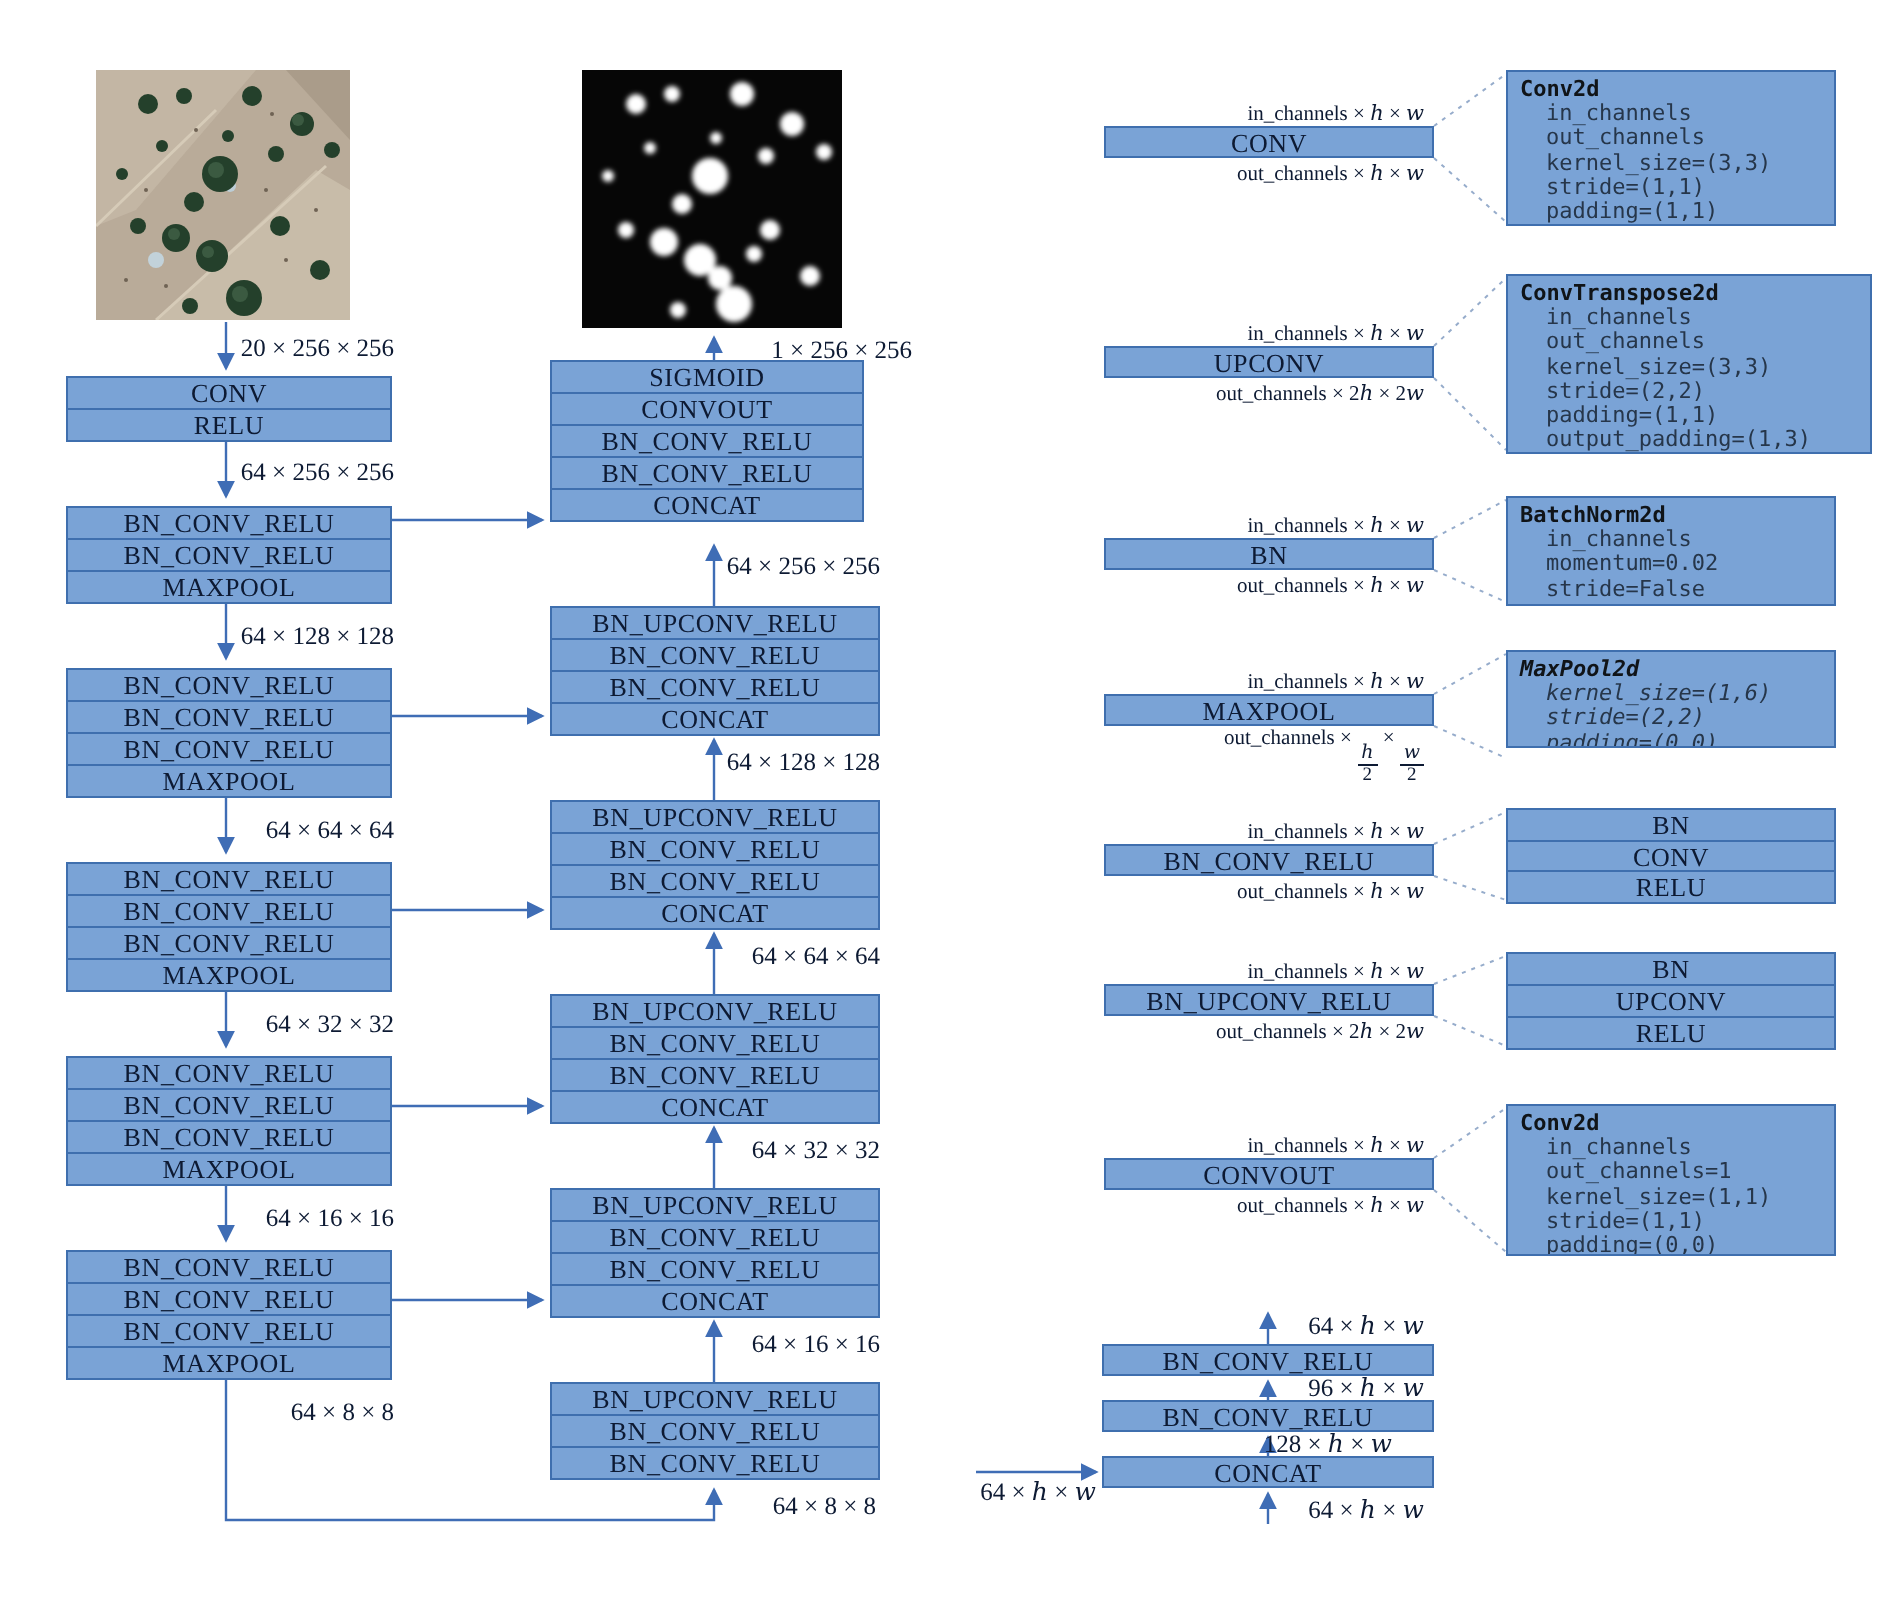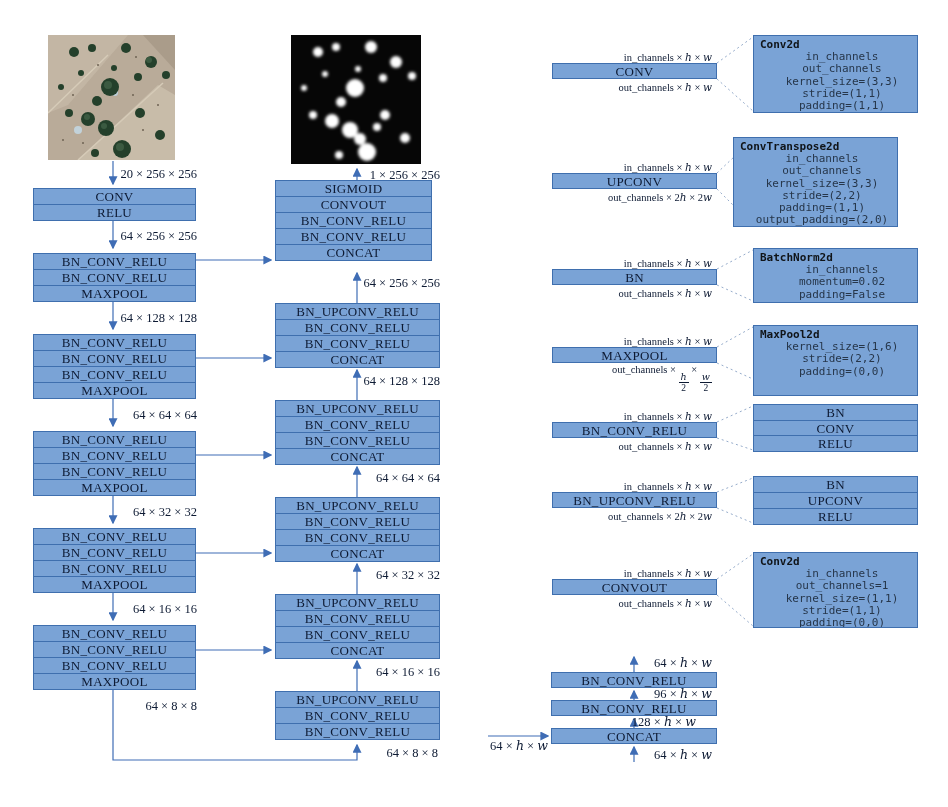--- a/index.html
+++ b/index.html
@@ -16,21 +16,21 @@
   .dim i, .dimsm i{font-family:"DejaVu Serif",serif;font-style:italic;}
   .dimsm{position:absolute;font:10.5px "Liberation Serif",serif;color:var(--text);
          white-space:nowrap;text-align:center;}
   .frac{display:inline-flex;flex-direction:column;align-items:center;vertical-align:-7px;
         font-size:9.5px;line-height:1.1;}
   .frac>span:first-child{border-bottom:1px solid currentColor;padding:0 2px;}
   .descbox{position:absolute;background:var(--fill);border:1px solid var(--border);
            box-sizing:border-box;font:11px/12.2px "DejaVu Sans Mono",monospace;
            color:#26364a;padding:3px 6px;overflow:hidden;}
   .descbox .t{font-weight:bold;color:#101418;}
-  .descbox .l{padding-left:13px;white-space:pre;text-align:center;}
+  .descbox .l{padding-left:13px;white-space:pre;}
   .imgbox{position:absolute;}
 </style>
 </head>
 <body>
 
 <div id="canvas">
 
   <div class="imgbox" style="left:48px;top:35px;width:127px;height:125px;">
     <svg width="127" height="125" viewBox="0 0 127 125">
       <rect width="127" height="125" fill="#b9ab99"></rect>
@@ -203,21 +203,21 @@
   <div class="dim" style="right:751px;top:602px;">64 × 16 × 16</div>
 
   <div class="block" style="left:33px;top:625px;width:163px;height:65px;">
     <div class="row">BN_CONV_RELU</div>
     <div class="row">BN_CONV_RELU</div>
     <div class="row">BN_CONV_RELU</div>
     <div class="row">MAXPOOL</div>
   </div>
   <div class="dim" style="right:751px;top:699px;">64 × 8 × 8</div>
 
-  <div class="dim" style="right:508px;top:168px;">1 × 256 × 256</div>
+  <div class="dim" style="right:492px;top:168px;">1 × 256 × 256</div>
 
   <div class="block" style="left:275px;top:180px;width:157px;height:81px;">
     <div class="row">SIGMOID</div>
     <div class="row">CONVOUT</div>
     <div class="row">BN_CONV_RELU</div>
     <div class="row">BN_CONV_RELU</div>
     <div class="row">CONCAT</div>
   </div>
   <div class="dim" style="right:508px;top:276px;">64 × 256 × 256</div>
 
@@ -272,54 +272,54 @@
     <div class="l">kernel_size=(3,3)</div>
     <div class="l">stride=(1,1)</div>
     <div class="l">padding=(1,1)</div>
   </div>
 
   <div class="dimsm" style="right:236px;top:161px;">in_channels × <i>h</i> × <i>w</i></div>
   <div class="block" style="left:552px;top:173px;width:165px;height:16px;">
     <div class="row">UPCONV</div>
   </div>
   <div class="dimsm" style="right:236px;top:191px;">out_channels × 2<i>h</i> × 2<i>w</i></div>
-  <div class="descbox" style="left:733px;top:137px;width:165px;height:90px;">
+  <div class="descbox" style="left:753px;top:137px;width:183px;height:90px;">
     <div class="t">ConvTranspose2d</div>
     <div class="l">in_channels</div>
     <div class="l">out_channels</div>
     <div class="l">kernel_size=(3,3)</div>
     <div class="l">stride=(2,2)</div>
     <div class="l">padding=(1,1)</div>
-    <div class="l">output_padding=(2,0)</div>
+    <div class="l">output_padding=(1,3)</div>
   </div>
 
   <div class="dimsm" style="right:236px;top:257px;">in_channels × <i>h</i> × <i>w</i></div>
   <div class="block" style="left:552px;top:269px;width:165px;height:16px;">
     <div class="row">BN</div>
   </div>
   <div class="dimsm" style="right:236px;top:287px;">out_channels × <i>h</i> × <i>w</i></div>
   <div class="descbox" style="left:753px;top:248px;width:165px;height:55px;">
     <div class="t">BatchNorm2d</div>
     <div class="l">in_channels</div>
     <div class="l">momentum=0.02</div>
-    <div class="l">padding=False</div>
+    <div class="l">stride=False</div>
   </div>
 
   <div class="dimsm" style="right:236px;top:335px;">in_channels × <i>h</i> × <i>w</i></div>
   <div class="block" style="left:552px;top:347px;width:165px;height:16px;">
     <div class="row">MAXPOOL</div>
   </div>
   <div class="dimsm" style="right:236px;top:364px;">out_channels × <span class="frac">
         <span><i>h</i></span>
         <span>2</span>
       </span> × <span class="frac">
         <span><i>w</i></span>
         <span>2</span>
       </span></div>
-  <div class="descbox" style="left:753px;top:325px;width:165px;height:71px;">
+  <div class="descbox" style="left:753px;top:325px;width:165px;height:49px;font-style:italic;">
     <div class="t">MaxPool2d</div>
     <div class="l">kernel_size=(1,6)</div>
     <div class="l">stride=(2,2)</div>
     <div class="l">padding=(0,0)</div>
   </div>
 
   <div class="dimsm" style="right:236px;top:410px;">in_channels × <i>h</i> × <i>w</i></div>
   <div class="block" style="left:552px;top:422px;width:165px;height:16px;">
     <div class="row">BN_CONV_RELU</div>
   </div>

